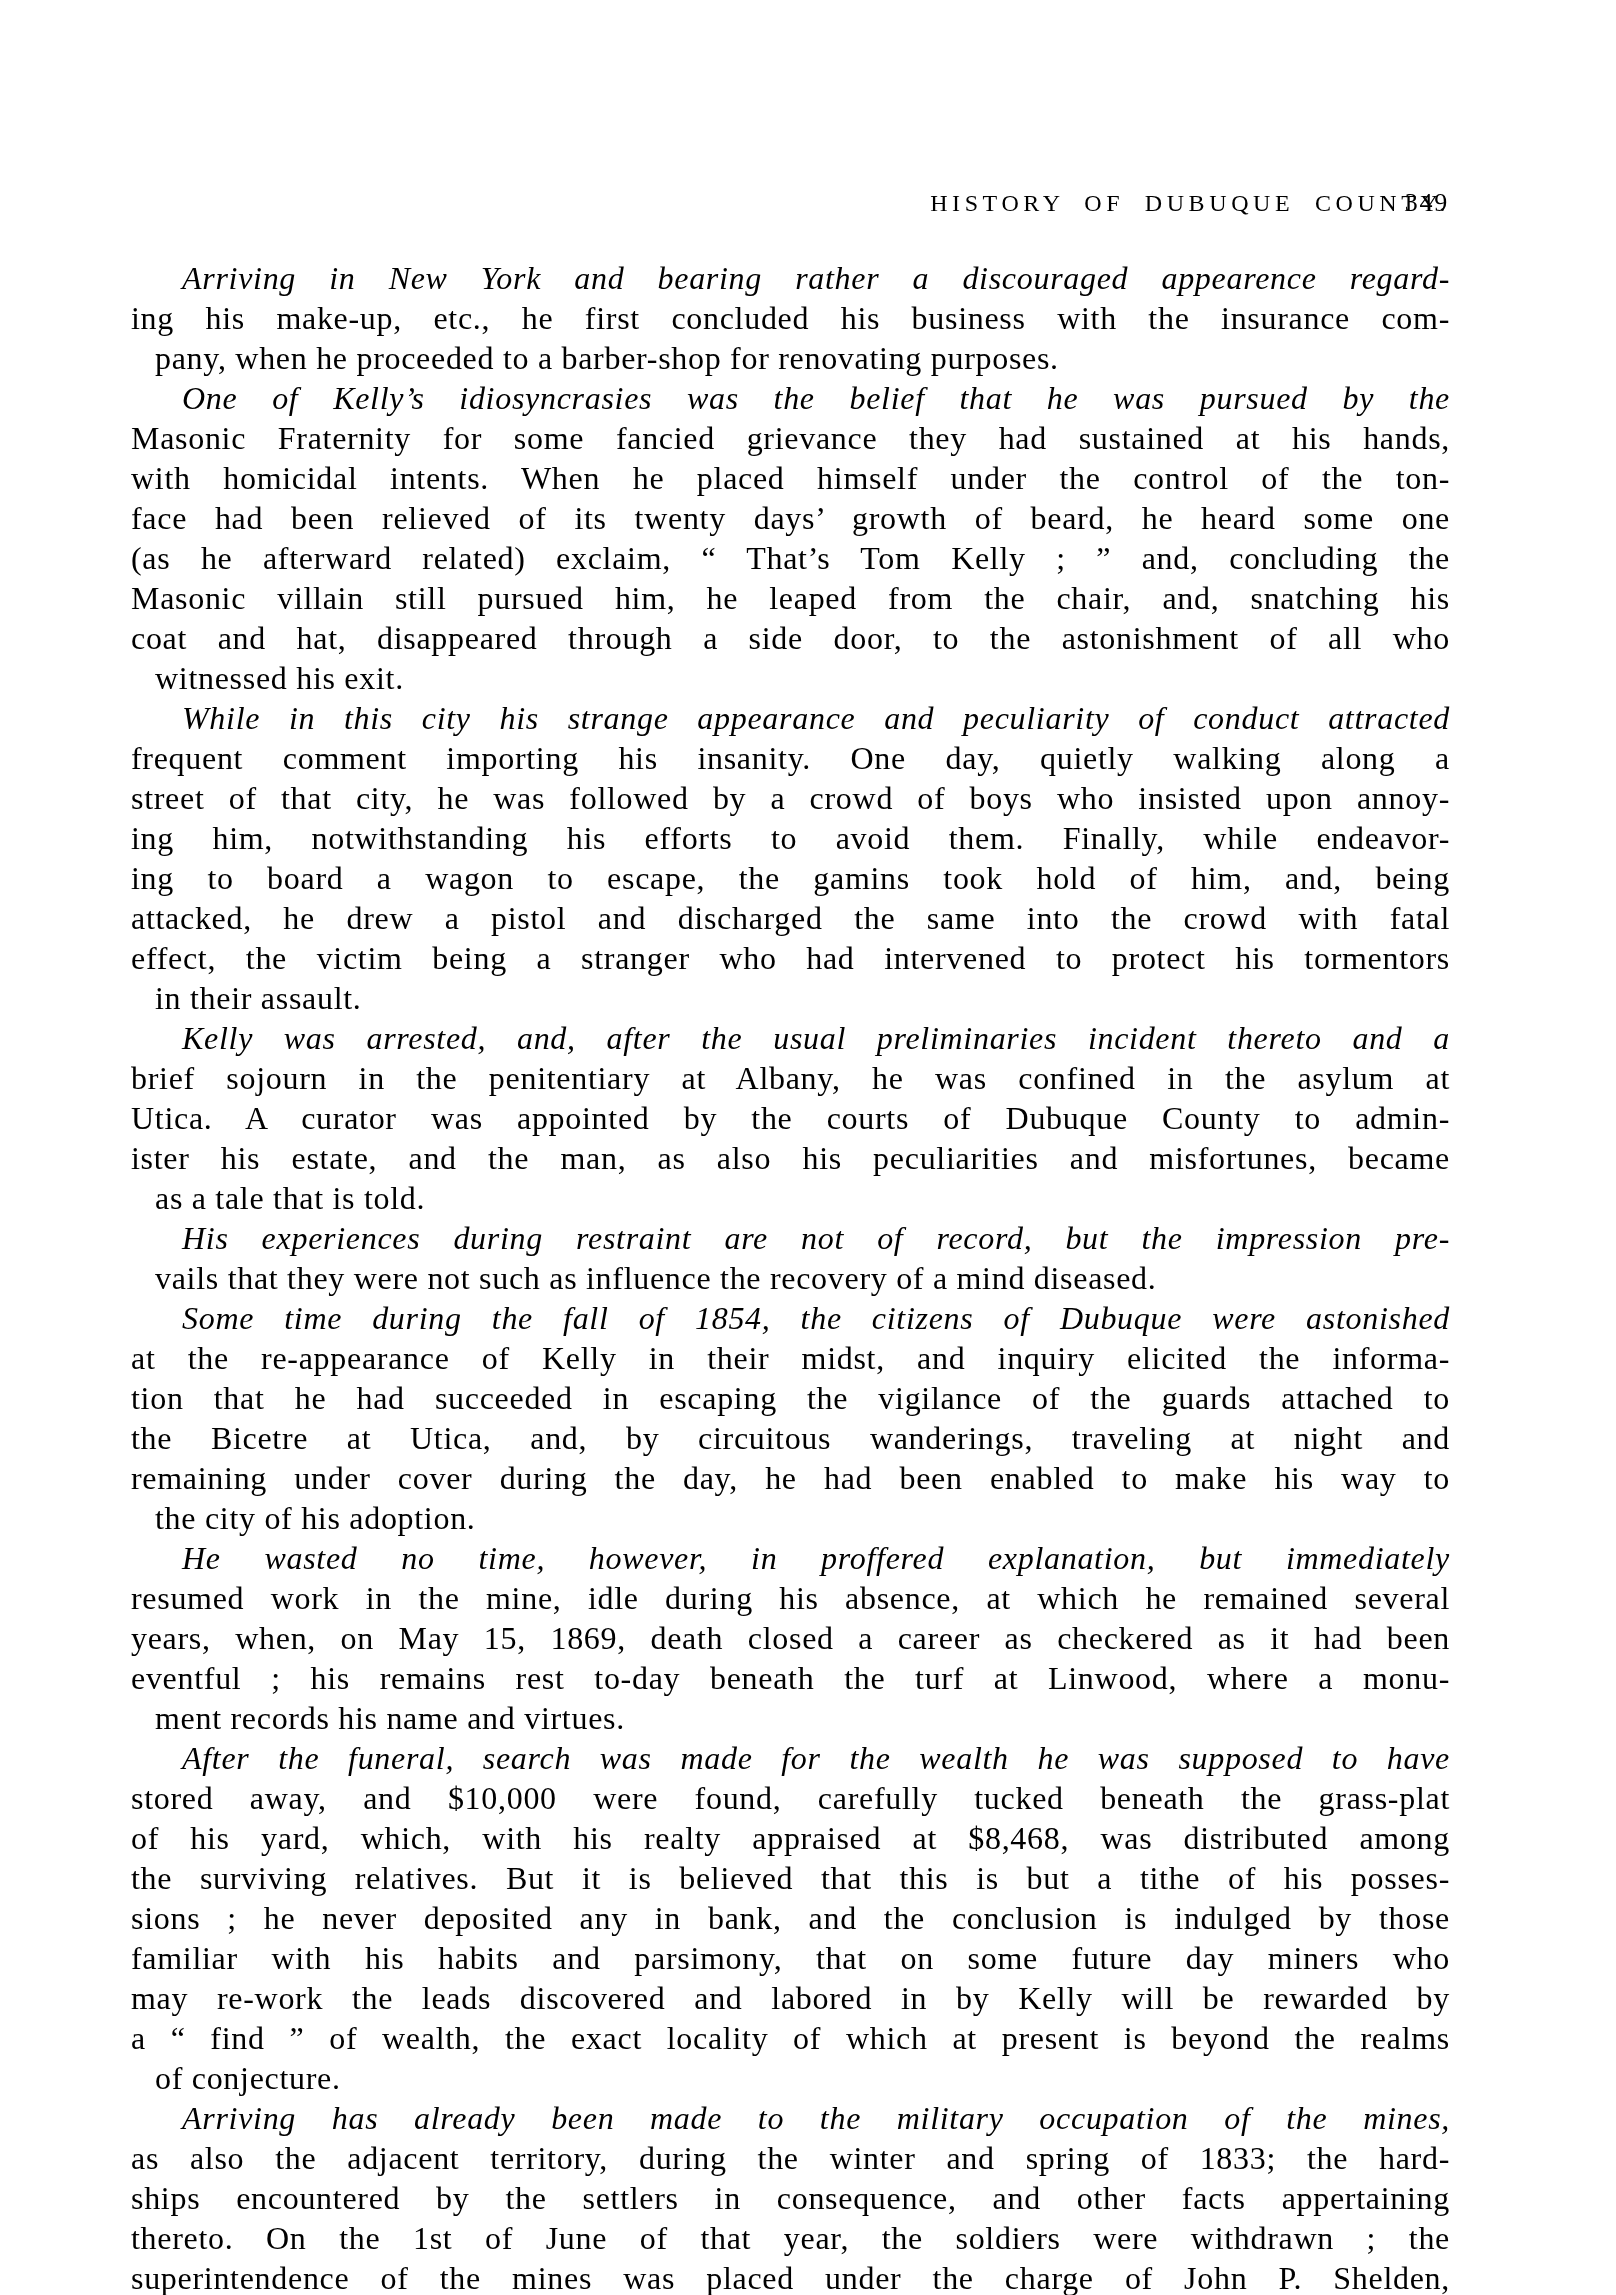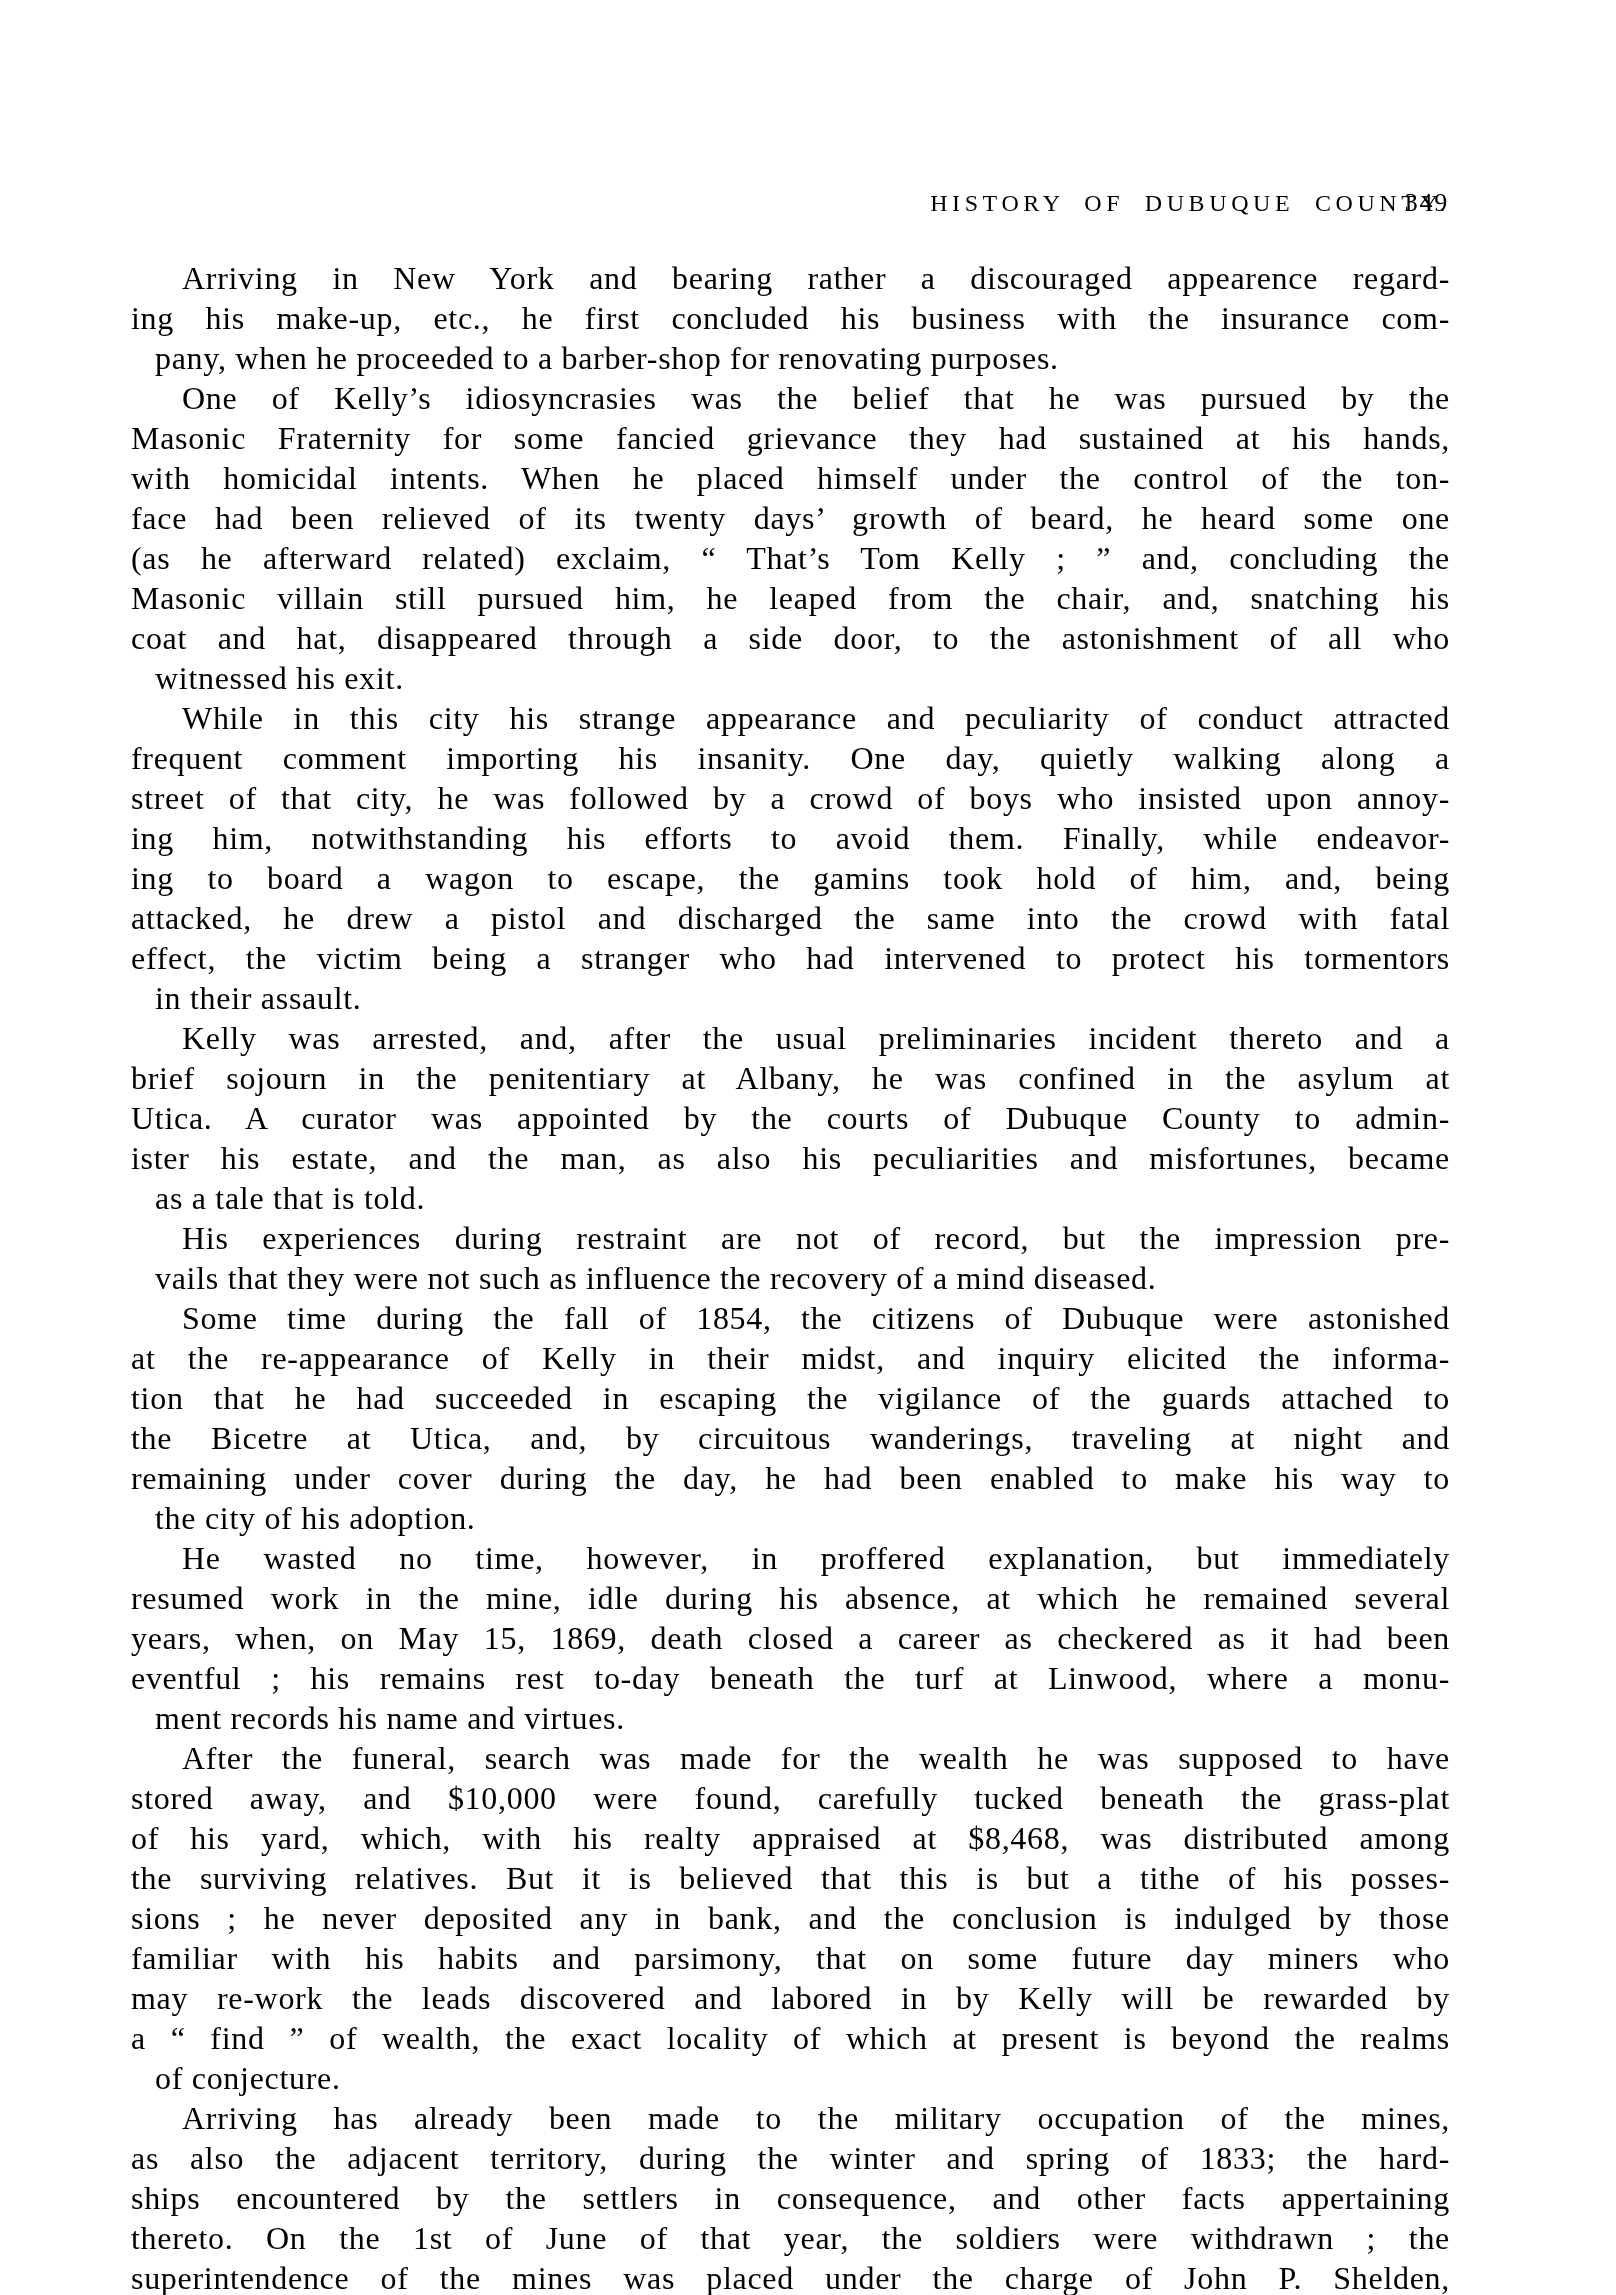--- a/index.html
+++ b/index.html
@@ -39,21 +39,21 @@
   .line {
     font-size: 32px;
     line-height: 40px;
     height: 40px;
     letter-spacing: 0.7px;
     text-align: justify;
     text-align-last: justify;
     white-space: normal;
     overflow: visible;
   }
-  .line.ind { text-indent: 51px; }
+  .line.ind { text-indent: 51px; font-style: italic; }
   .line.pend { text-align-last: left; margin-left: 24px; }
 </style>
 </head>
 <body>
 
 <div class="sheet">
   <header class="pagehead">
     <span class="headtitle">HISTORY OF DUBUQUE COUNTY.</span>
     <span class="pagenum">349</span>
   </header>

